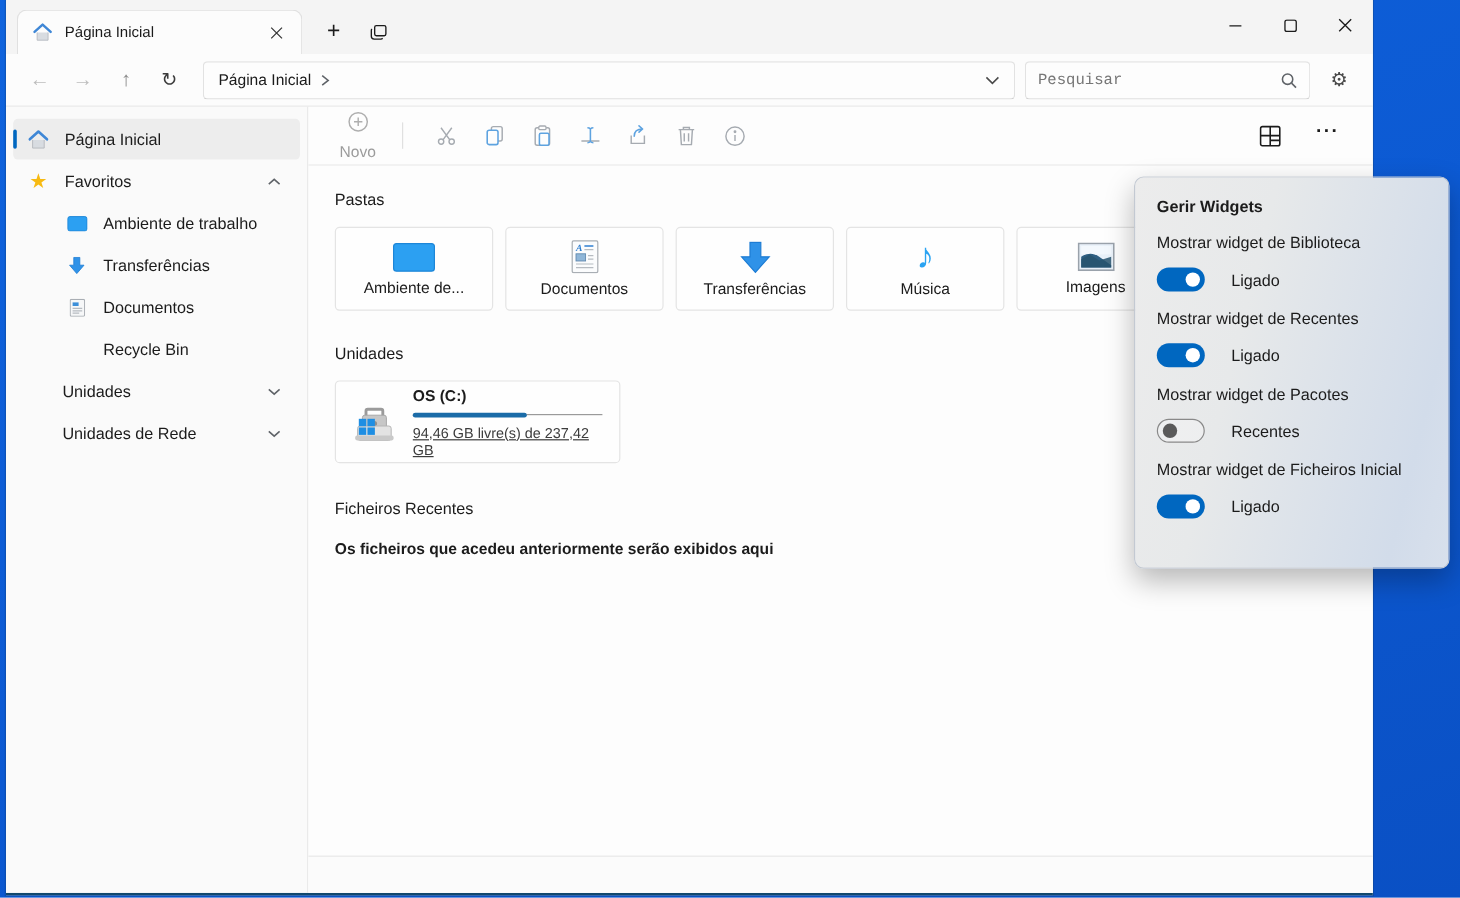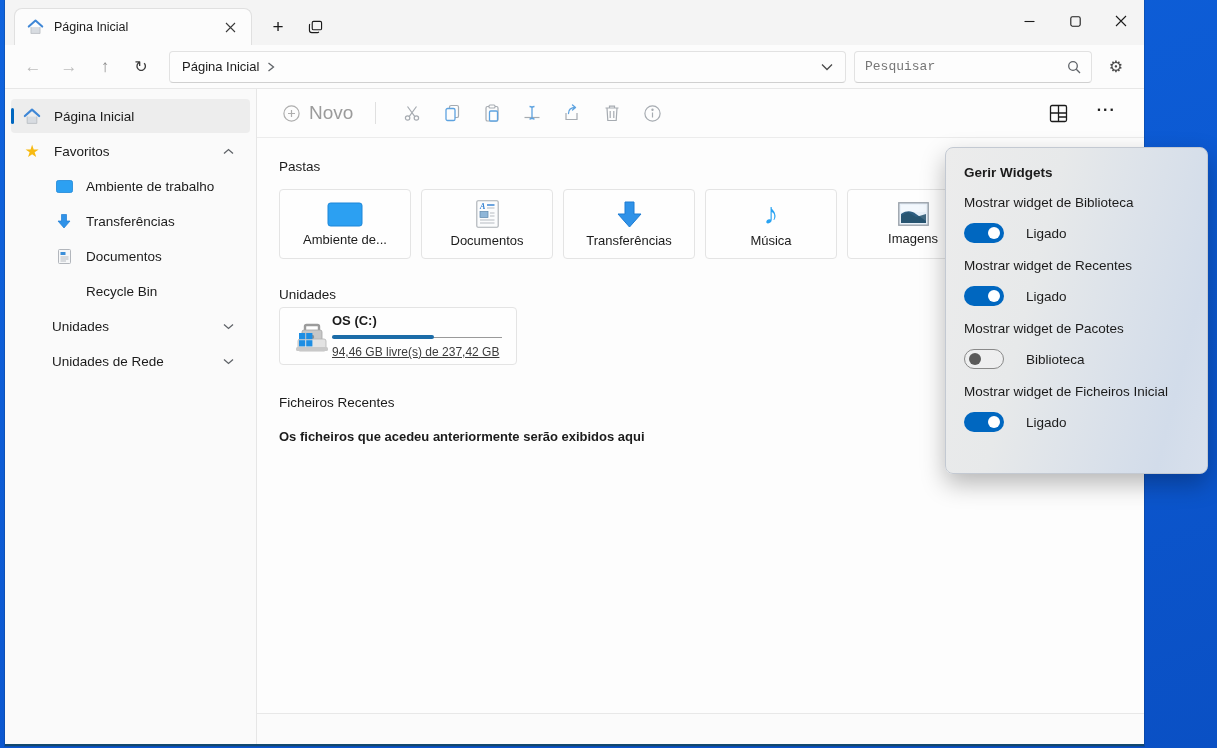--- a/index.html
+++ b/index.html
@@ -71,42 +71,42 @@
   .side-chevron { margin-left:auto; margin-right:16px; color:#5f6368; display:flex; }
   .star { color:#f7ba12; font-size:17px; line-height:1; }
 
   .content { flex:1; display:flex; flex-direction:column; background:#fdfdfd;
     min-width:0; }
 
   
   .toolbar { height:49px; flex:none; display:flex; align-items:center;
     padding:0 20px; border-bottom:1px solid #ececec; }
   .tb-new { display:flex; align-items:center; gap:9px; color:#9b9b9b;
-    font-size:19px; padding:0 6px; }
+    font-size:13px; padding:0 6px;flex-direction:column; }
   .tb-div { width:1px; height:22px; background:#e0e0e0; margin:0 16px; flex:none; }
   .tb-btn { width:40px; height:36px; display:flex; align-items:center;
     justify-content:center; border-radius:4px; flex:none; }
   .tb-right { margin-left:auto; display:flex; align-items:center; gap:10px; }
   .tb-dots { font-size:16px; font-weight:bold; color:#1b1b1b; letter-spacing:2px;
     padding:0 8px 6px 8px; }
 
   
   .cbody { flex:1; padding:21px 22px 0 22px; overflow:hidden; }
   .sec-title { font-size:13.5px; color:#1b1b1b; }
   .folder-row { display:flex; gap:10px; margin-top:15px; }
   .folder-card { width:132px; height:70px; background:#fefefe;
     border:1px solid #e4e4e4; border-radius:4px; display:flex;
     flex-direction:column; align-items:center; justify-content:center; gap:5px; }
   .folder-label { font-size:13px; color:#1b1b1b; }
   .music-note { font-size:30px; line-height:28px; color:#2aa3f2; }
 
   .drives-title { margin-top:28px; }
-  .drive-card { width:238px; height:58px; background:#fefefe;
-    border:1px solid #e4e4e4; border-radius:4px; margin-top:5px; display:flex;
-    align-items:center; padding:0 14px 0 12px; }
+  .drive-card { width:238px; height:69px; background:#fefefe;
+    border:1px solid #e4e4e4; border-radius:4px; margin-top:15px; display:flex;
+    align-items:center; padding:0 14px 0 12px; gap:12px; }
   .drive-info { flex:1; }
   .drive-name { font-size:13px; font-weight:bold; color:#1b1b1b; }
   .drive-bar { position:relative; height:4px; margin:7px 0 6px 0; }
   .drive-bar::after { content:''; position:absolute; left:0; right:0; top:1.5px;
     height:1px; background:#9a9a9a; }
   .drive-bar-fill { position:absolute; left:0; top:0; height:4px;
     border-radius:2px; background:#1b6ca8; z-index:1; }
   .drive-usage { font-size:12px; color:#3c3c3c;text-decoration:underline; }
 
   .recent-title { margin-top:30px; }
@@ -452,21 +452,21 @@
 
   <div class="fly-label">Mostrar widget de Recentes</div>
   <div class="fly-toggle-row">
     <div class="toggle on"></div>
     <span class="toggle-state">Ligado</span>
   </div>
 
   <div class="fly-label">Mostrar widget de Pacotes</div>
   <div class="fly-toggle-row">
     <div class="toggle off"></div>
-    <span class="toggle-state">Biblioteca</span>
+    <span class="toggle-state">Recentes</span>
   </div>
 
   <div class="fly-label">Mostrar widget de Ficheiros Inicial</div>
   <div class="fly-toggle-row">
     <div class="toggle on"></div>
     <span class="toggle-state">Ligado</span>
   </div>
 </div>
 
 </body></html>

